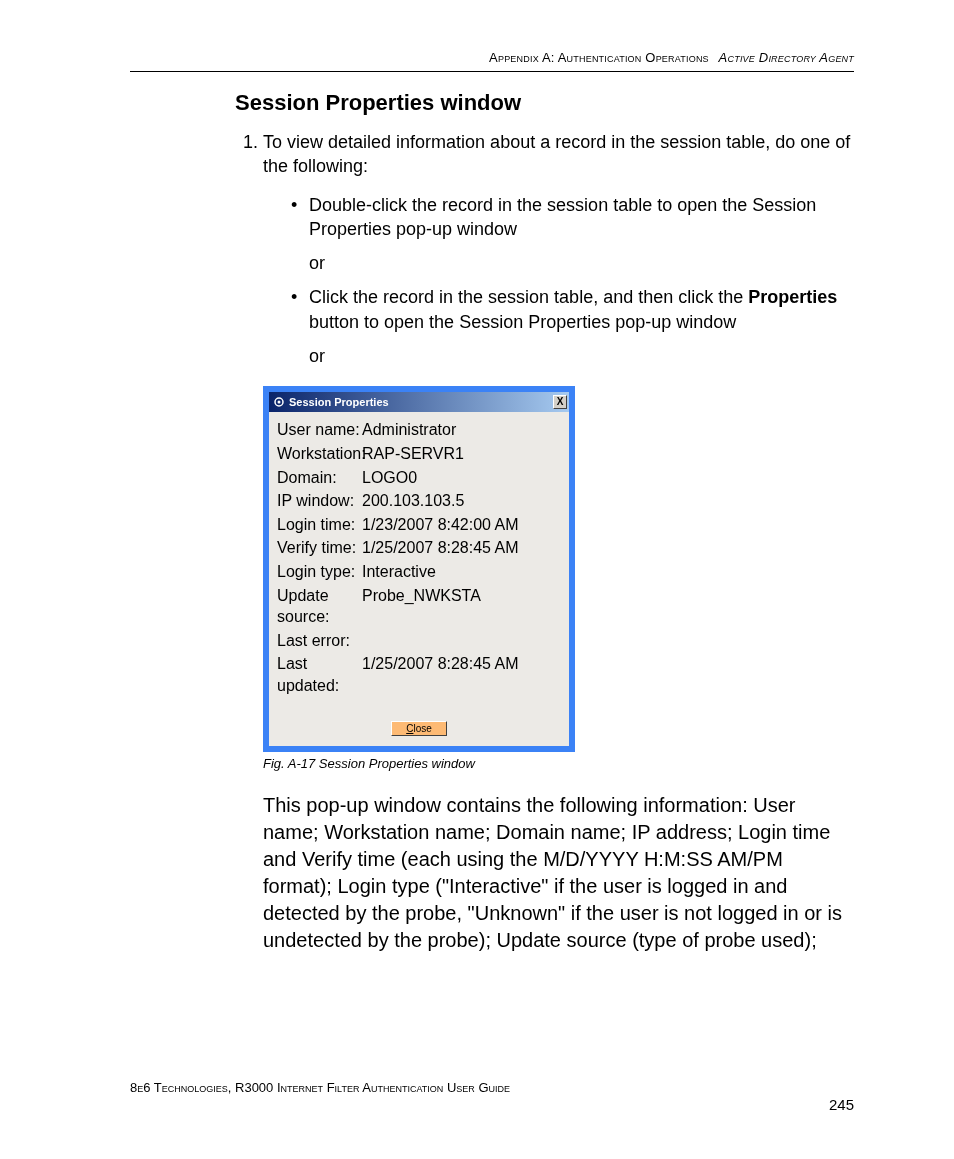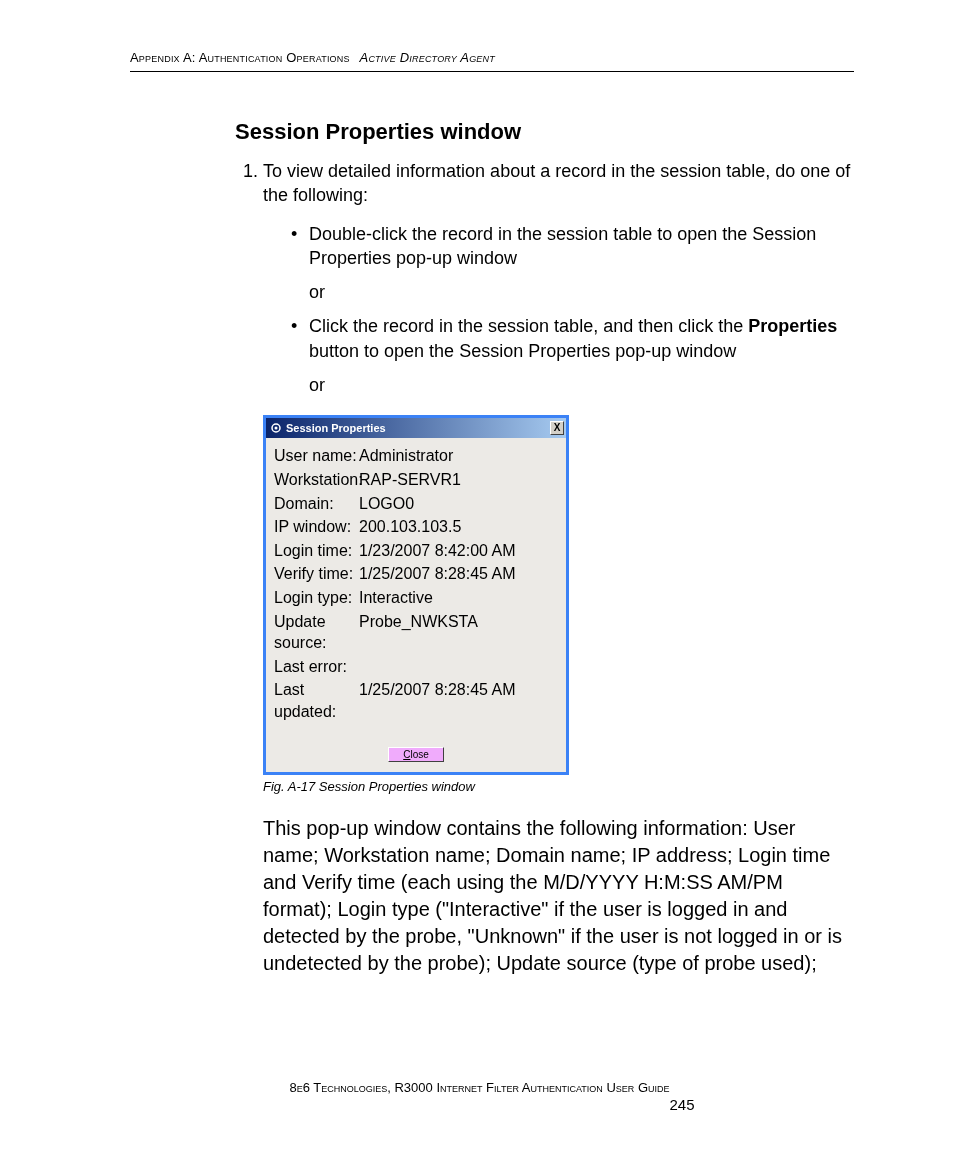--- a/index.html
+++ b/index.html
@@ -13,24 +13,25 @@
     position: relative;
     box-sizing: border-box;
   }
   .page {
     padding: 50px 100px 40px 130px;
     box-sizing: border-box;
     height: 100%;
     position: relative;
   }
   .header {
+    text-align: right;
     font-size: 13px;
     padding-bottom: 6px;
     border-bottom: 1px solid #000;
-    margin-bottom: 47px;
+    margin-bottom: 18px;
     letter-spacing: 0.2px;
   }
   .header .hdr1 { font-variant: small-caps; }
   .header .hdr2 { font-variant: small-caps; font-style: italic; margin-left:6px;}
   .content {
     margin-left: 105px;
   }
   h2.section-title {
     font-size: 22px;
     font-weight: bold;
@@ -67,21 +68,21 @@
     margin: 10px 0 10px 0;
   }
   .bold { font-weight: bold; }
 
   
   .figure-wrap {
     margin: 18px 0 4px 0;
   }
   .win {
     width: 300px;
-    border: 3px solid #3b82f6;
+    border: 6px solid #3b82f6;
     background: #eceae6;
     font-family: Tahoma, Arial, sans-serif;
   }
   .titlebar {
     display:flex;
     align-items:center;
     background: linear-gradient(to right, #0a246a, #a6caf0);
     color:#fff;
     font-size:11px;
     font-weight:bold;
@@ -115,21 +116,21 @@
   }
   .row .lbl {width:85px;}
   .row .val {flex:1;}
   .win-footer{
     text-align:center;
     padding:6px 0 8px 0;
   }
   .close-main-btn{
     font-size:10px;
     padding:1px 14px;
-    background:#f0abfc;
+    background:#fdba74;
     border:1px solid #fff;
     border-right-color:#404040;border-bottom-color:#404040;
     text-decoration: underline;
     text-decoration-color: transparent;
   }
   .close-main-btn .u{text-decoration:underline;}
   .caption {
     font-style: italic;
     font-size: 13px;
     margin: 3px 0 0 0;
@@ -138,21 +139,21 @@
     font-size:20px;
     line-height:1.35;
     margin:20px 0 0 0;
   }
   .footer {
     position:absolute;
     bottom:46px;
     left:130px;
     right:100px;
     display:flex;
-    justify-content:center;
+    justify-content:space-between;
     font-size:13px;
   }
   .footer .ftext { font-variant: small-caps; }
   .footer .pnum { font-size:15px;margin-top:16px; }
 </style>
 </head>
 <body>
 
 <div class="page">
   <div class="header">

